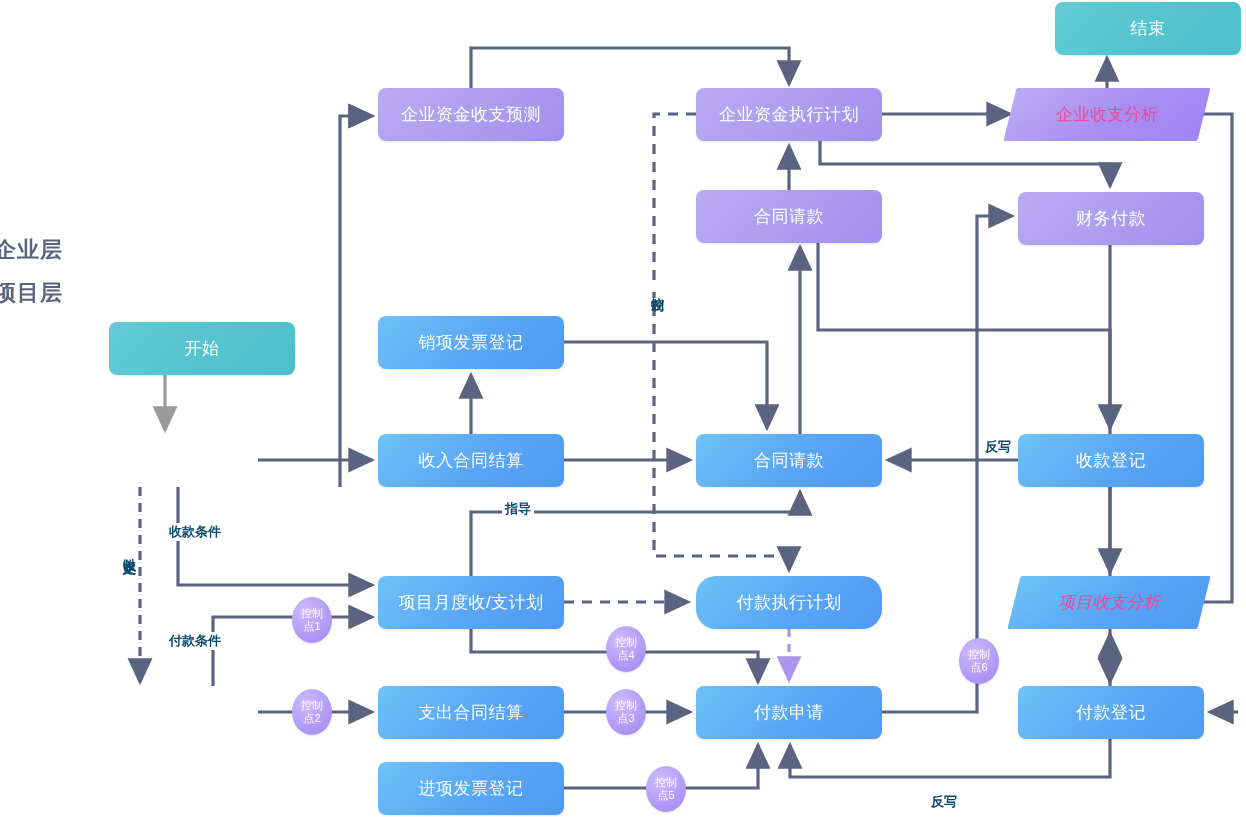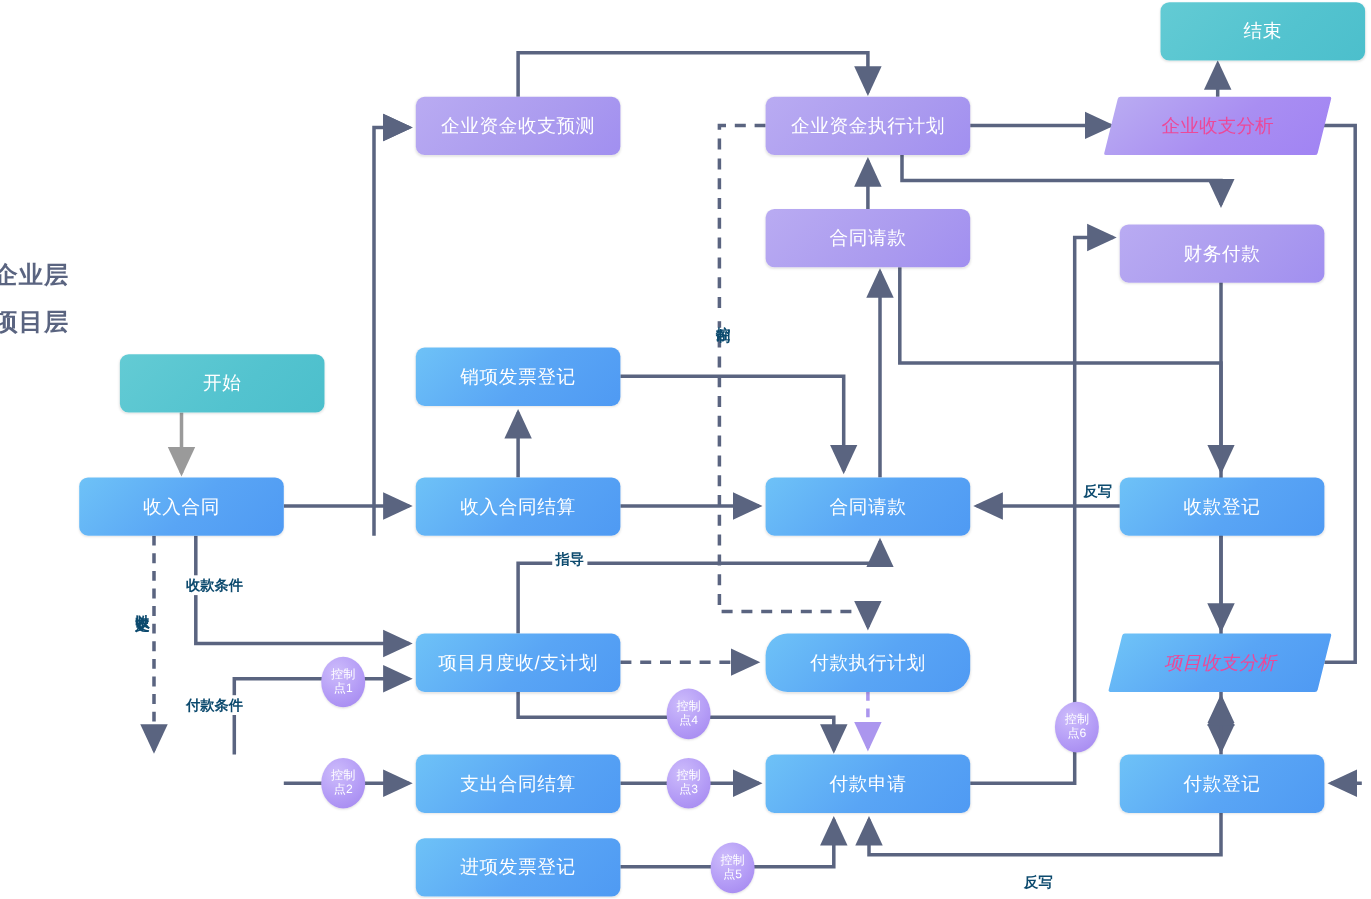--- a/index.html
+++ b/index.html
@@ -136,26 +136,25 @@
   <div class="node teal" style="left:1018px;top:2px;width:186px;height:53px;">结束</div>
   <div class="node purple" style="left:378px;top:88px;width:186px;height:53px;">企业资金收支预测</div>
   <div class="node purple" style="left:696px;top:88px;width:186px;height:53px;">企业资金执行计划</div>
 
   <div class="para purple" style="left:1010px;top:88px;width:194px;height:53px;">
     <span class="skew"></span>
     <span class="ptxt">企业收支分析</span>
   </div>
 
   <div class="node purple" style="left:696px;top:190px;width:186px;height:53px;">合同请款</div>
-  <div class="node purple" style="left:1018px;top:204px;width:186px;height:53px;">财务付款</div>
+  <div class="node purple" style="left:1018px;top:192px;width:186px;height:53px;">财务付款</div>
 
   <div class="node teal" style="left:72px;top:322px;width:186px;height:53px;">开始</div>
   <div class="node blue" style="left:378px;top:316px;width:186px;height:53px;">销项发票登记</div>
 
-  <div class="node blue" style="left:72px;top:434px;width:186px;height:53px;">收入合同</div>
   <div class="node blue" style="left:378px;top:434px;width:186px;height:53px;">收入合同结算</div>
   <div class="node blue" style="left:696px;top:434px;width:186px;height:53px;">合同请款</div>
   <div class="node blue" style="left:1018px;top:434px;width:186px;height:53px;">收款登记</div>
 
   <div class="node blue" style="left:378px;top:576px;width:186px;height:53px;">项目月度收/支计划</div>
   <div class="node blue" style="left:696px;top:576px;width:186px;height:53px;border-radius:20px;">付款执行计划</div>
 
   <div class="para blue" style="left:1014px;top:576px;width:190px;height:53px;font-style:italic;">
     <span class="skew"></span>
     <span class="ptxt">项目收支分析</span>

